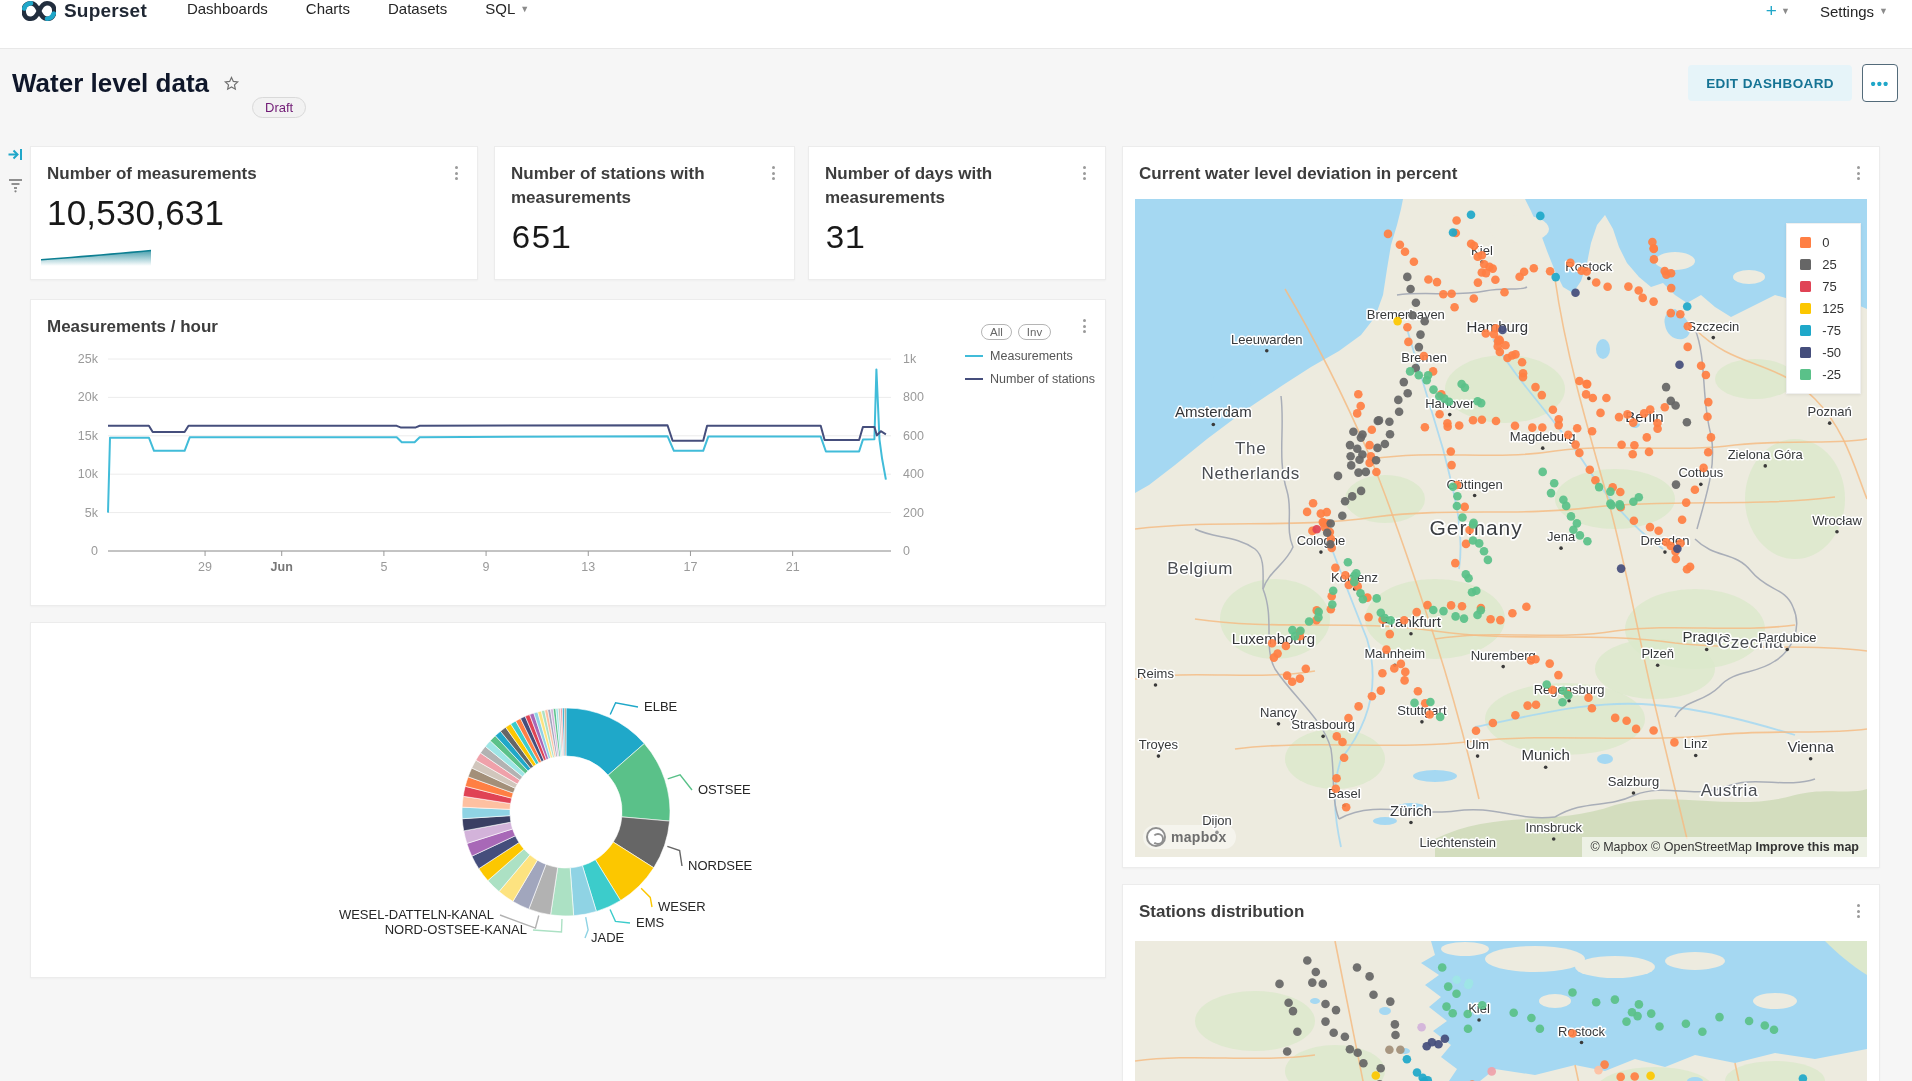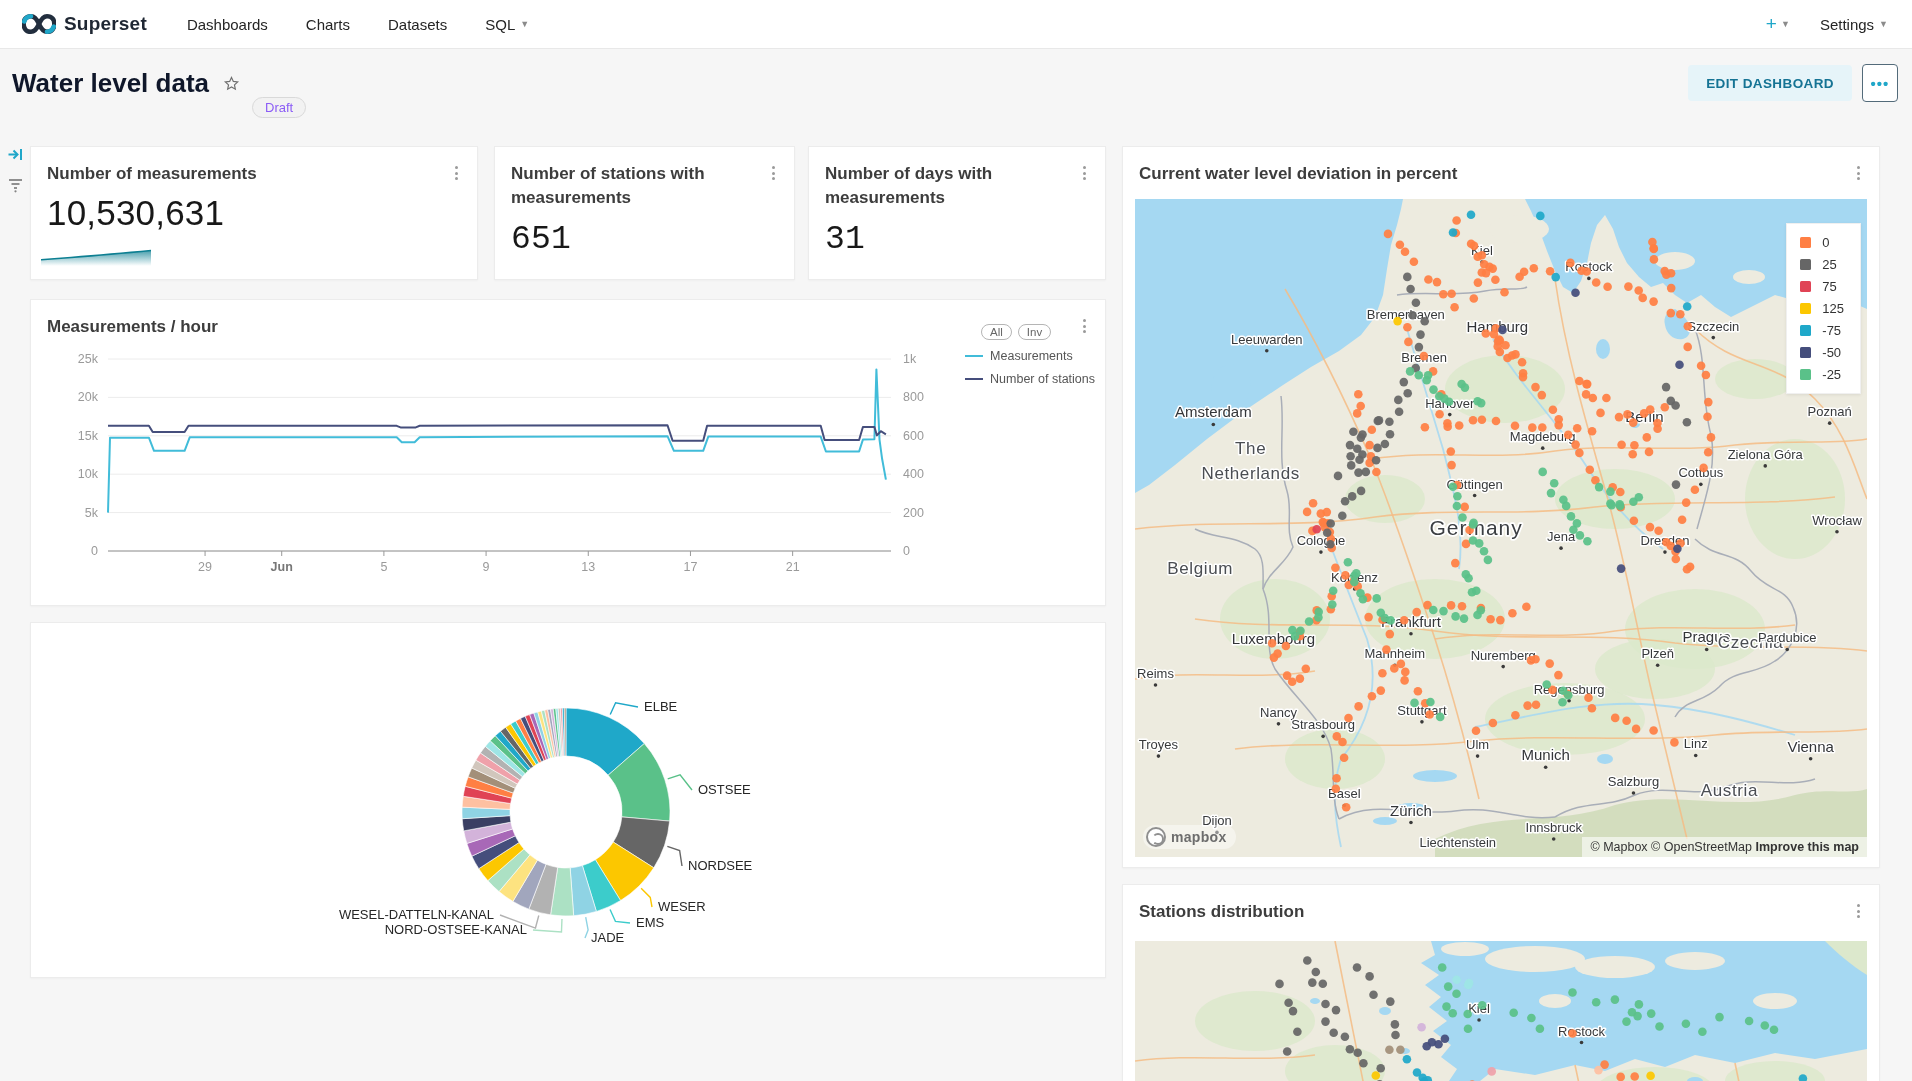--- a/index.html
+++ b/index.html
@@ -1,31 +1,31 @@
 <!DOCTYPE html>
 <html><head>
 <meta charset="utf-8">
 <style>
   html,body{margin:0;padding:0;background:#f6f6f6;font-family:"Liberation Sans","DejaVu Sans",sans-serif;}
   .page{position:relative;width:1912px;height:1081px;overflow:hidden;background:#f6f6f6;}
   
-  .topnav{position:absolute;top:0;left:0;width:100%;height:48px;background:#fff;border-bottom:1px solid #e8e8e8;display:flex;align-items:center;z-index:30;}
+  .topnav{position:absolute;top:0;left:0;width:100%;height:48px;background:#fff;border-bottom:1px solid #e8e8e8;display:flex;align-items:flex-start;z-index:30;}
   .brand{display:flex;align-items:center;gap:8px;margin-left:22px;}
   .brand-name{font-size:19px;font-weight:700;color:#1f2733;letter-spacing:.2px;}
   .navitems{display:flex;align-items:center;gap:38px;margin-left:40px;}
   .navitem{font-size:15px;color:#252525;cursor:pointer;display:flex;align-items:center;gap:5px;}
   .caret{font-size:9px;color:#8b8b8b;}
   .nav-right{margin-left:auto;display:flex;align-items:center;gap:30px;margin-right:24px;}
   .plusbtn{color:#20a7c9;font-size:19px;font-weight:400;display:flex;align-items:center;gap:4px;cursor:pointer;}
   .settings{font-size:15px;color:#252525;display:flex;align-items:center;gap:5px;cursor:pointer;}
   
   .dashheader{position:absolute;top:48px;left:0;width:100%;height:70px;display:flex;align-items:center;z-index:20;}
   .dash-title{font-size:26px;font-weight:700;color:#0f172a;margin-left:12px;}
   .star{margin-left:14px;display:flex;align-items:center;}
-  .draft{margin-left:12px;font-size:13px;color:#8b5cf6;background:#f2f2f2;border:1px solid #d9d9d9;border-radius:12px;padding:2px 12px;margin-top:48px;}
+  .draft{margin-left:12px;font-size:13px;color:#701a75;background:#f2f2f2;border:1px solid #d9d9d9;border-radius:12px;padding:2px 12px;margin-top:48px;}
   .head-right{margin-left:auto;display:flex;align-items:center;gap:10px;margin-right:14px;}
   .editbtn{background:#e6f4f9;color:#157394;font-weight:700;font-size:13.5px;letter-spacing:.4px;border:none;border-radius:4px;height:36px;padding:0 18px;cursor:pointer;}
   .morebtn{width:34px;height:36px;background:#fff;border:1px solid #536b7a;border-radius:4px;color:#20a7c9;font-weight:700;font-size:15px;letter-spacing:1px;display:flex;align-items:center;justify-content:center;cursor:pointer;}
   
   .rail-icon{position:absolute;left:7px;z-index:15;cursor:pointer;}
   
   .panel{position:absolute;background:#fff;border:1px solid #ececec;box-shadow:0 1px 2px rgba(0,0,0,.03);}
   .panel-head{position:absolute;top:0;left:0;right:0;display:flex;justify-content:space-between;align-items:flex-start;padding:15px 14px 0 16px;z-index:6;}
   .panel-title{font-size:17px;font-weight:700;color:#3d3d3d;line-height:1.4;max-width:85%;}
   .kebab{display:flex;flex-direction:column;gap:2.5px;padding:4px 5px;cursor:pointer;}

